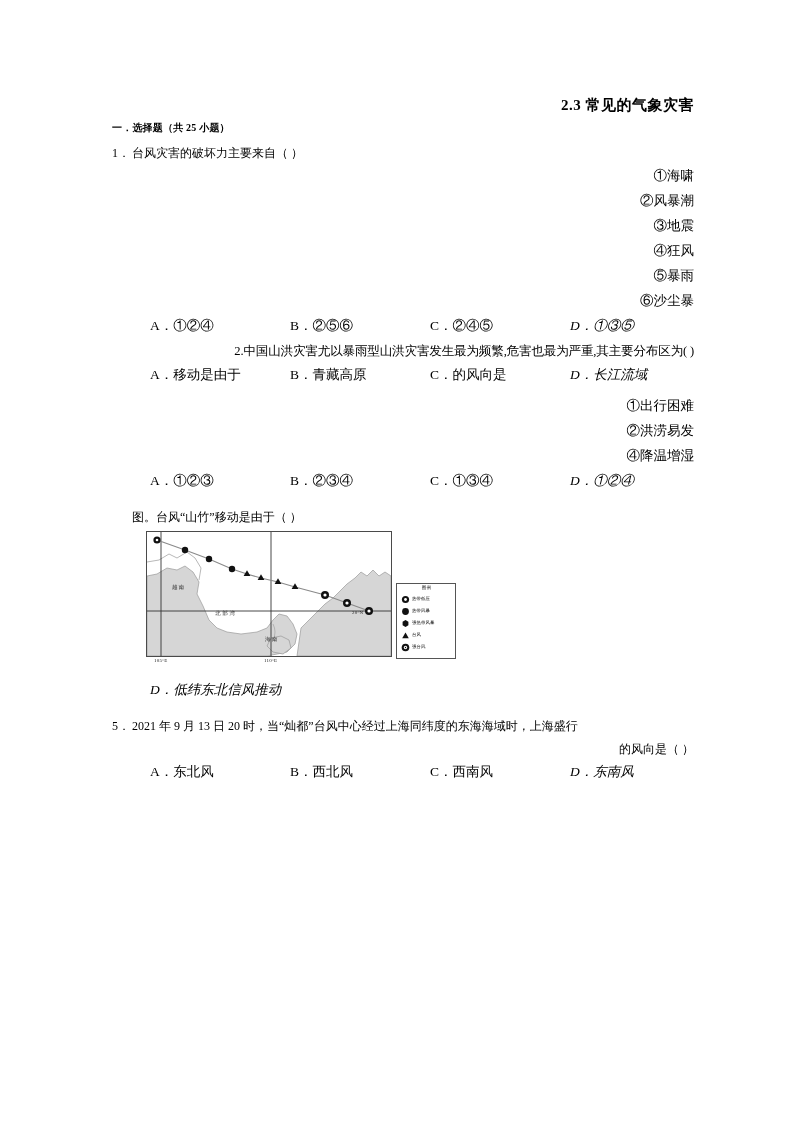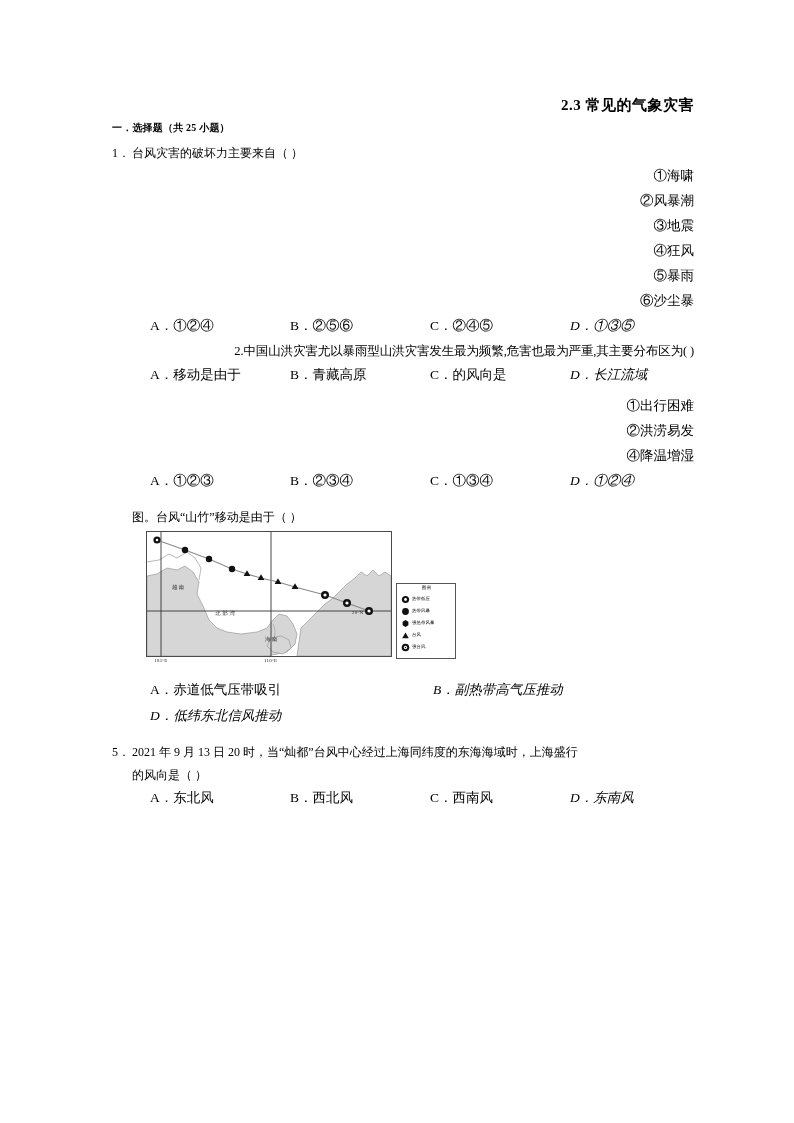--- a/index.html
+++ b/index.html
@@ -348,35 +348,31 @@
                 </svg>
               </span>
               <span class="legend-label">强台风</span>
             </div>
           </div>
 
         </div>
       </div>
 
       <div class="opts two-col">
-        <span class="opt">A．赤道低气压带吸引</span>
-        <span class="opt">B．副热带高气压推动</span>
-      </div>
-      <div class="opts two-col">
         <span class="opt">D．低纬东北信风推动</span>
       </div>
     </div>
 
     <div class="spacer-md"></div>
 
     <div class="question">
       <div class="q-stem">
         <span class="qnum">5．</span><span>2021 年 9 月 13 日 20 时，当“灿都”台风中心经过上海同纬度的东海海域时，上海盛行</span>
       </div>
-      <div class="q-stem" style="padding-left:20px;">
+      <div class="q-stem" style="padding-left:20px;text-align:right;">
         <span>的风向是（      ）</span>
       </div>
       <div class="opts">
         <span class="opt">A．东北风</span>
         <span class="opt">B．西北风</span>
         <span class="opt">C．西南风</span>
         <span class="opt">D．东南风</span>
       </div>
     </div>
 

